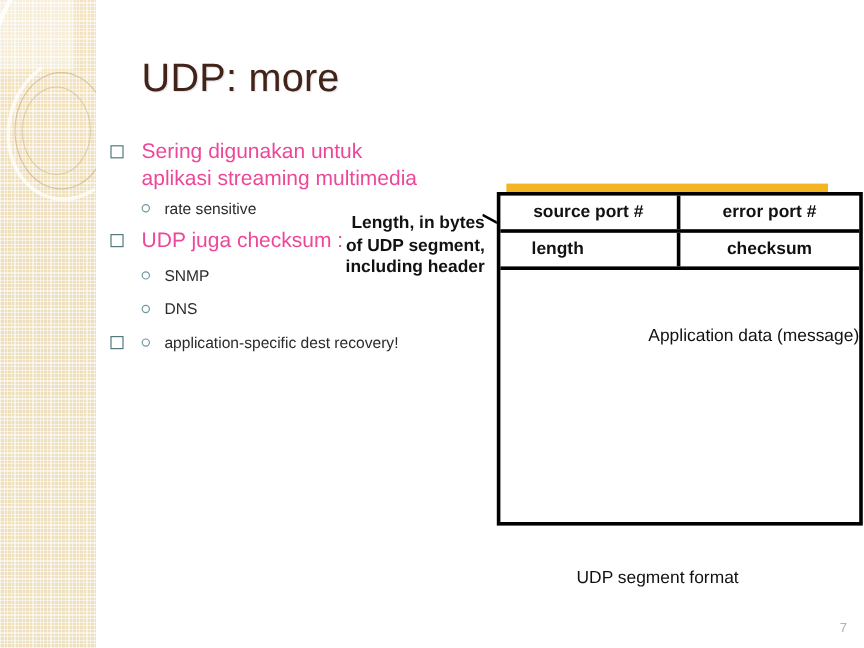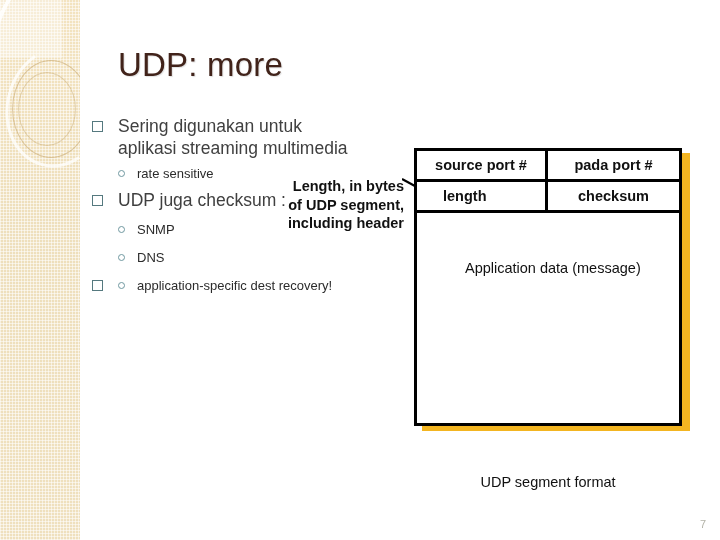--- a/index.html
+++ b/index.html
@@ -57,21 +57,21 @@
     position:absolute;left:118px;top:46px;
     font-size:33px;color:#41231a;letter-spacing:.2px;
     text-shadow:1px 1px 1px rgba(0,0,0,.12);
     white-space:nowrap;
   }
 
   
   .bullets{position:absolute;left:92px;top:116px;width:260px;}
   .b1{
     position:relative;padding-left:26px;
-    font-size:17.5px;line-height:21.5px;color:#404040;
+    font-size:17.5px;line-height:21.5px;color:#ec4899;
     margin-bottom:1px;
   }
   .b1 .sq{
     position:absolute;left:0;top:5px;width:9px;height:9px;
     border:1.6px solid #55797f;background:transparent;
   }
   .b2{
     position:relative;padding-left:45px;
     font-size:13px;line-height:19px;color:#2b2b2b;
     margin:5px 0 4px 0;
@@ -98,42 +98,42 @@
   .bits-label{
     position:absolute;left:0;top:0;width:272px;text-align:center;
     font-size:14.5px;font-weight:bold;color:#111;line-height:22px;
   }
 
   .shadow{
     position:absolute;left:22px;top:25px;width:268px;height:278px;
     background:#f3b521;
   }
   .seg{
-    position:absolute;left:14px;top:20px;width:268px;height:278px;
+    position:absolute;left:14px;top:32px;width:305px;height:278px;
     background:#ffffff;border:3px solid #000000;box-sizing:border-box;
   }
   .hdr-row{
     position:absolute;left:0;width:100%;height:31px;
     border-bottom:3px solid #000;box-sizing:border-box;
     display:flex;
   }
   .row1{top:0;}
   .row2{top:31px;}
   .cell{
     flex:1 1 50%;font-size:14.5px;font-weight:bold;color:#111;
     display:flex;align-items:center;justify-content:center;
     box-sizing:border-box;
   }
   .cell-left-b{border-right:3px solid #000;}
   .cell.lalign{justify-content:flex-start;padding-left:26px;}
 
   .payload{
     position:absolute;left:0;top:62px;right:0;bottom:0;
     padding:44px 0 0 48px;box-sizing:border-box;
-    font-size:14.5px;line-height:23px;color:#111;
+    font-size:14.5px;line-height:23px;color:#111;text-align:right;
   }
 
   .caption{
     position:absolute;left:14px;top:314px;width:268px;text-align:center;
     font-size:14.5px;color:#111;margin-top:32px;
   }
 
   
   .pageno{
     position:absolute;right:14px;bottom:10px;
@@ -207,21 +207,21 @@
 
   <div class="diagram">
 
 
     <div class="shadow"></div>
 
     <div class="seg">
 
       <div class="hdr-row row1">
         <div class="cell cell-left-b">source port #</div>
-        <div class="cell">pada port #</div>
+        <div class="cell">error port #</div>
       </div>
 
       <div class="hdr-row row2">
         <div class="cell cell-left-b lalign">length</div>
         <div class="cell">checksum</div>
       </div>
 
       <div class="payload">Application data (message)</div>
 
     </div>

